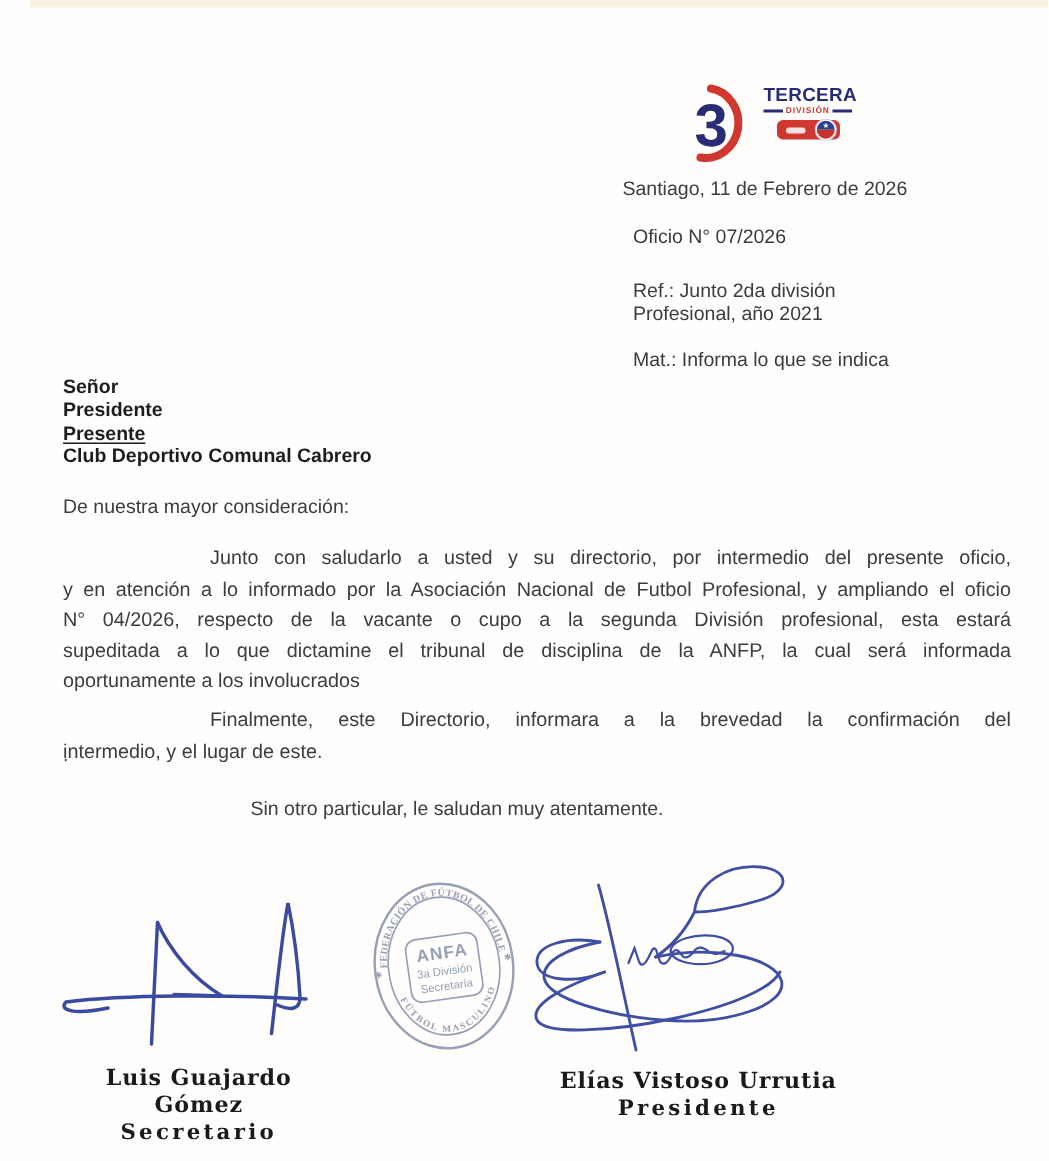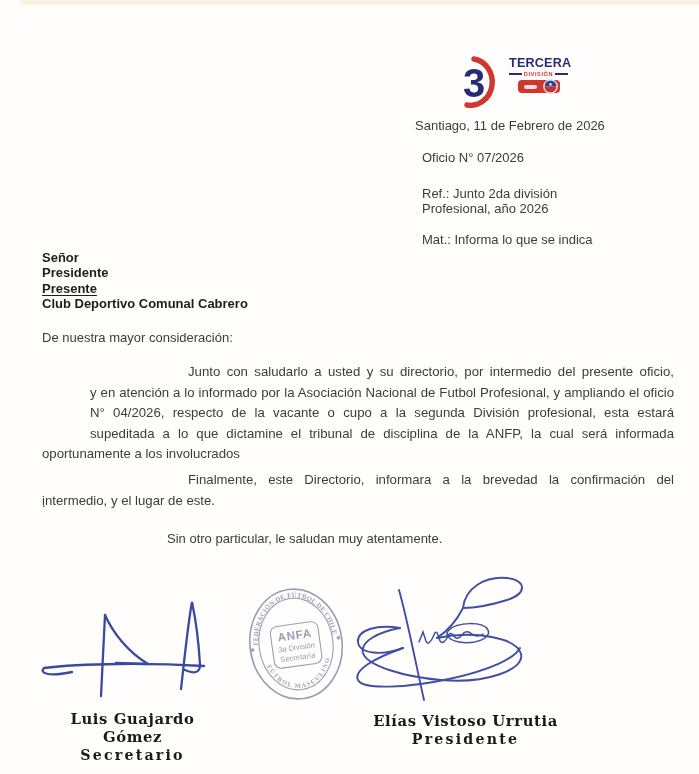--- a/index.html
+++ b/index.html
@@ -18,21 +18,21 @@
   .logo-col{position:absolute;left:53px;top:4px;width:59px;}
   .logo-title{font-size:12.6px;font-weight:800;color:#272c75;letter-spacing:.2px;line-height:13px;}
   .logo-divrow{display:flex;align-items:center;gap:2px;margin-top:1px;}
   .logo-divrow .ln{flex:1;height:1.6px;background:#272c75;}
   .logo-sub{font-size:5.6px;font-weight:700;color:#d0372f;letter-spacing:.6px;line-height:6px;}
   .logo-badge{position:relative;margin:3px auto 0;width:42px;height:13px;background:#d0372f;border-radius:4px;}
   .badge-dash{position:absolute;left:6px;top:5px;width:13px;height:3.5px;background:#ffffff;opacity:.85;border-radius:2px;}
   .badge-crest{position:absolute;right:2px;top:-1px;}
   
   .para{position:absolute;left:42px;width:632px;font-size:13.2px;line-height:20.5px;color:#3c3c3c;}
-  .jline{text-align:justify;text-align-last:justify;margin-left:48px;}
+  .jline{text-align:justify;text-align-last:justify;}
   .lline{text-align:left;}
   .indent{text-indent:98px;}
   
   .nameblock{position:absolute;text-align:center;font-family:"DejaVu Serif","Liberation Serif",serif;color:#1a1a1a;}
   .sig-name{font-size:14.8px;font-weight:700;letter-spacing:.6px;line-height:18px;}
   .sig-title{font-size:14.2px;font-weight:700;letter-spacing:2.2px;line-height:18px;}
   .stamp-svg{transform:rotate(-8deg);opacity:.88;}
   svg{display:block;}
 </style>
 </head>
@@ -61,21 +61,21 @@
           <path d="M 1.5 7.5 A 6 6 0 0 0 13.5 7.5 Z" fill="#c8322e"></path>
           <text x="7.5" y="6.6" text-anchor="middle" font-size="5" fill="#ffffff">★</text>
         </svg>
       </div>
     </div>
   </div>
 
   <div class="abs fs" style="left:415px;top:118px;">Santiago, 11 de Febrero de 2026</div>
   <div class="abs fs" style="left:422px;top:150px;">Oficio N° 07/2026</div>
   <div class="abs fs" style="left:422px;top:186px;">Ref.: Junto 2da división</div>
-  <div class="abs fs" style="left:422px;top:201px;">Profesional, año 2026</div>
+  <div class="abs fs" style="left:422px;top:201px;">Profesional, año 2021</div>
   <div class="abs fs" style="left:422px;top:232px;">Mat.: Informa lo que se indica</div>
 
   <div class="abs fs" style="left:42px;top:250px;">
     <div class="bold">Señor</div>
     <div class="bold">Presidente</div>
     <div class="bold underline">Presente</div>
     <div class="bold">Club Deportivo Comunal Cabrero</div>
   </div>
 
   <div class="abs fs" style="left:42px;top:330px;">De nuestra mayor consideración:</div>

